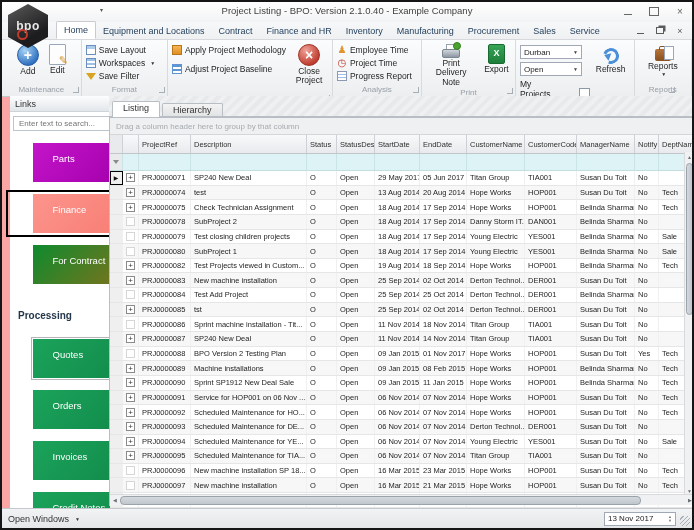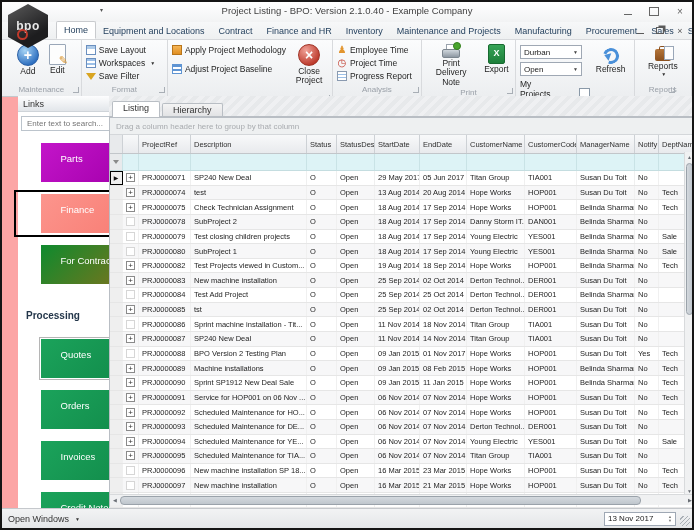--- a/index.html
+++ b/index.html
@@ -65,21 +65,21 @@
   .ic-refresh:before{content:"";position:absolute;left:-5px;top:-2px;border:4px solid transparent;border-right:6px solid #4a90d9;transform:rotate(45deg);}
   .ic-case{width:16px;height:12px;background:linear-gradient(#b5763a,#8a4f1d);border-radius:2px;position:relative;margin-top:5px;}
   .ic-case:before{content:"";position:absolute;left:4px;top:-3px;width:6px;height:3px;border:1px solid #8a4f1d;border-bottom:none;border-radius:2px 2px 0 0;}
   .ic-case:after{content:"";position:absolute;right:-3px;top:-3px;width:8px;height:12px;background:#fdfdfd;border:1px solid #9aa7b8;}
   .dd{width:62px;height:14px;background:#fff;border:1px solid #9fa8b4;font-size:8px;display:flex;align-items:center;padding:0 3px;box-sizing:border-box;color:#222;}
   .dd .arr{margin-left:auto;font-size:5px;color:#444;}
   .myproj{display:flex;align-items:flex-end;font-size:8.5px;gap:16px;color:#1f1f1f;}
   .cbx{width:9px;height:9px;border:1px solid #8a99a8;background:#fff;display:inline-block;}
   .caret{font-size:5px;color:#333;margin-left:2px;}
   
-  .sidebar{position:absolute;left:16px;top:94px;width:131px;height:412px;background:#fff;border-right:2px solid #8f9aa5;box-sizing:border-box;}
+  .sidebar{position:absolute;left:8px;top:94px;width:131px;height:412px;background:#fff;border-right:2px solid #8f9aa5;box-sizing:border-box;}
   .links-head{height:15px;background:linear-gradient(#fdfdfe,#e2e6ea);border-bottom:1px solid #cfd4d9;
     display:flex;align-items:center;padding:0 5px;font-size:9px;color:#333;}
   .pin{margin-left:auto;width:9px;height:9px;position:relative;}
   .pin:before{content:"";position:absolute;left:1px;top:2px;width:6px;height:0;border-top:2px solid #777;}
   .pin:after{content:"";position:absolute;left:4px;top:4px;width:0;height:4px;border-left:1px solid #777;}
   .searchbox{margin:4px 3px;height:13px;border:1px solid #bcc4cc;background:#fff;display:flex;align-items:center;padding:0 3px;}
   .searchbox input{border:none;outline:none;flex:1;font-size:8px;color:#999;font-family:"Liberation Sans",sans-serif;width:70px;background:transparent;}
   .mag{width:9px;height:9px;position:relative;flex:none;}
   .mag:before{content:"";position:absolute;left:0;top:0;width:5px;height:5px;border:1px solid #666;border-radius:50%;}
   .mag:after{content:"";position:absolute;left:6px;top:6px;width:3px;height:0;border-top:1px solid #666;transform:rotate(45deg);}
@@ -169,21 +169,20 @@
     <span>bpo</span>
       <i></i>
   </div>
 
   <div class="tabsrow" id="ribbon-tabs">
       <span class="rtab active">Home</span>
       <span class="rtab">Equipment and Locations</span>
       <span class="rtab">Contract</span>
       <span class="rtab">Finance and HR</span>
       <span class="rtab">Inventory</span>
-      <span class="rtab">Maintenance and Projects</span>
       <span class="rtab">Manufacturing</span>
       <span class="rtab">Procurement</span>
       <span class="rtab">Sales</span>
       <span class="rtab">Service</span>
     </div>
   <div class="doc-ctrls">
     <span class="dc dc-min">
         <i></i>
       </span>
     <span class="dc dc-res">

